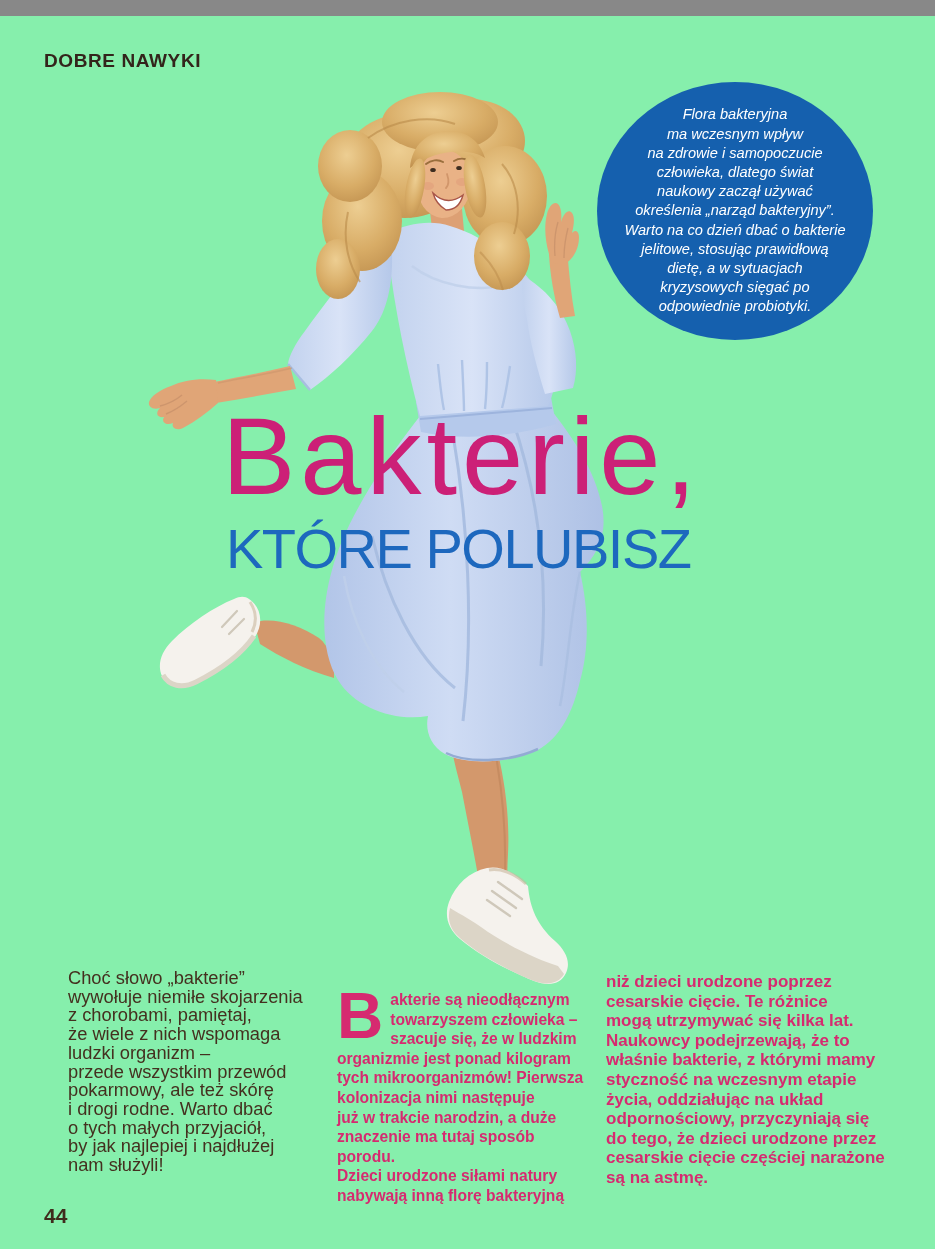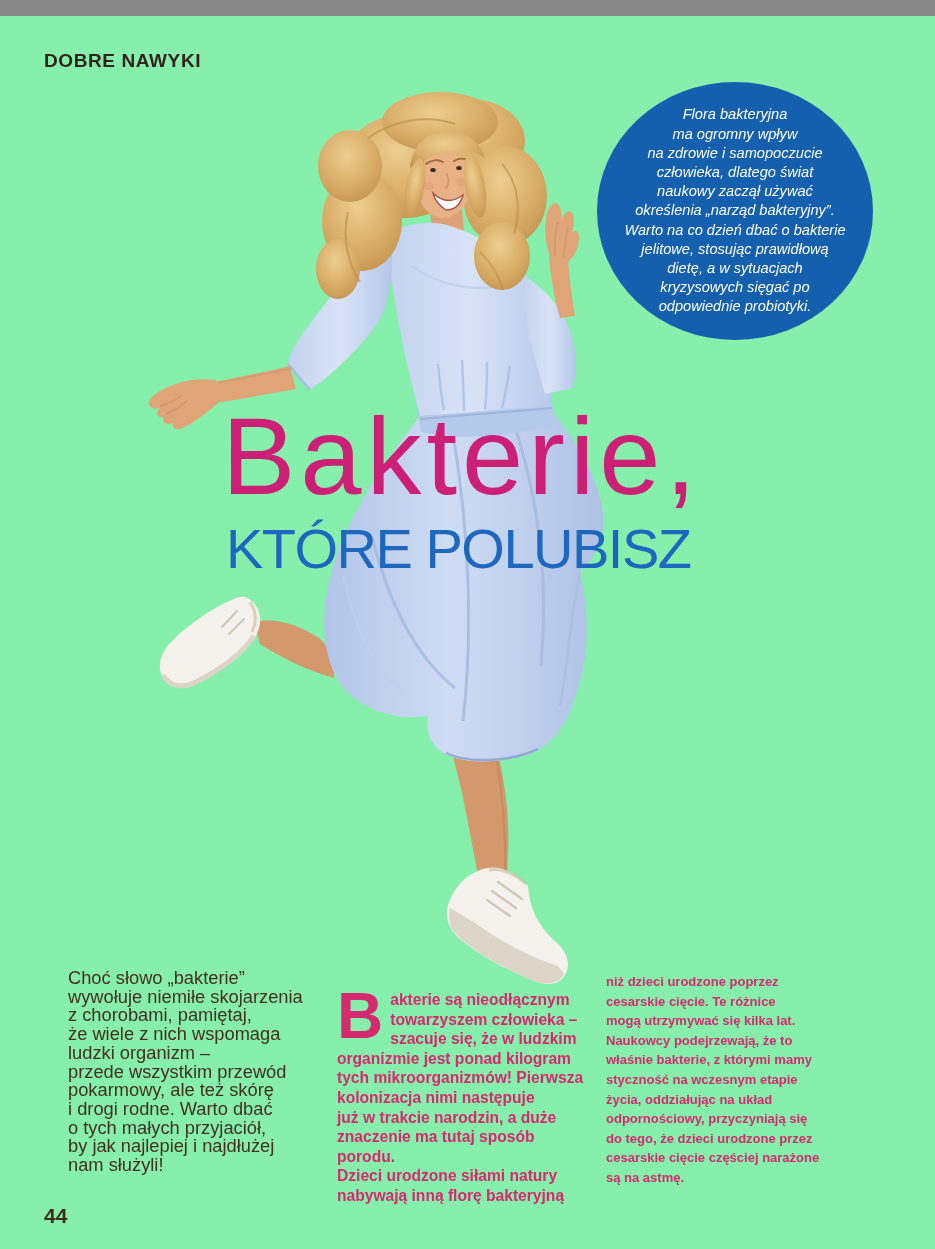--- a/index.html
+++ b/index.html
@@ -45,21 +45,21 @@
   }
   .lead-row{display:flex;align-items:flex-start;}
   .dropcap{
     font-size:64px;line-height:52px;font-weight:700;color:#D62A70;
     margin-right:7px;
   }
   .lead-lines{white-space:pre-line;}
   .rest-lines{white-space:pre-line;}
   .right-col{
     position:absolute;left:606px;top:956px;width:280px;z-index:3;
-    color:#D62A70;font-weight:700;font-size:13px;line-height:19.6px;
+    color:#D62A70;font-weight:700;font-size:17px;line-height:19.6px;
     white-space:pre-line;
   }
   .page-number{
     position:absolute;left:44px;top:1188px;z-index:3;
     font-size:21px;font-weight:700;color:#3F2C1C;
   }
 </style>
 </head>
 <body>
 
@@ -175,21 +175,21 @@
       <ellipse cx="475" cy="170" rx="10" ry="32" transform="rotate(-10 475 170)"></ellipse>
       <path d="M 368,122 C 393,104 428,98 455,108" stroke="#B98A49" stroke-width="2" fill="none" opacity="0.6"></path>
       <path d="M 502,148 C 517,165 522,192 514,218" stroke="#B98A49" stroke-width="2" fill="none" opacity="0.6"></path>
       <path d="M 348,196 C 342,222 348,248 360,266" stroke="#B98A49" stroke-width="2" fill="none" opacity="0.6"></path>
       <path d="M 480,236 C 492,248 500,262 503,274" stroke="#B98A49" stroke-width="2" fill="none" opacity="0.5"></path>
     </g>
   </svg>
 
   <div class="callout">
     <div class="callout-text">Flora bakteryjna
-ma ogromny wpływ
+ma wczesnym wpływ
 na zdrowie i samopoczucie
 człowieka, dlatego świat
 naukowy zaczął używać
 określenia „narząd bakteryjny”.
 Warto na co dzień dbać o bakterie
 jelitowe, stosując prawidłową
 dietę, a w sytuacjach
 kryzysowych sięgać po
 odpowiednie probiotyki.</div>
   </div>

